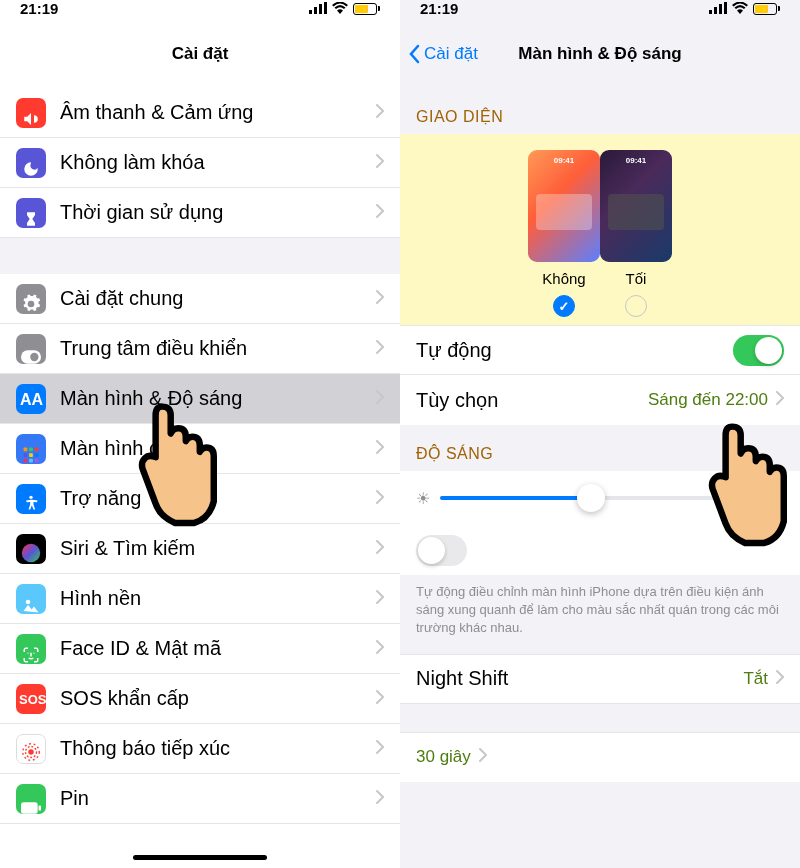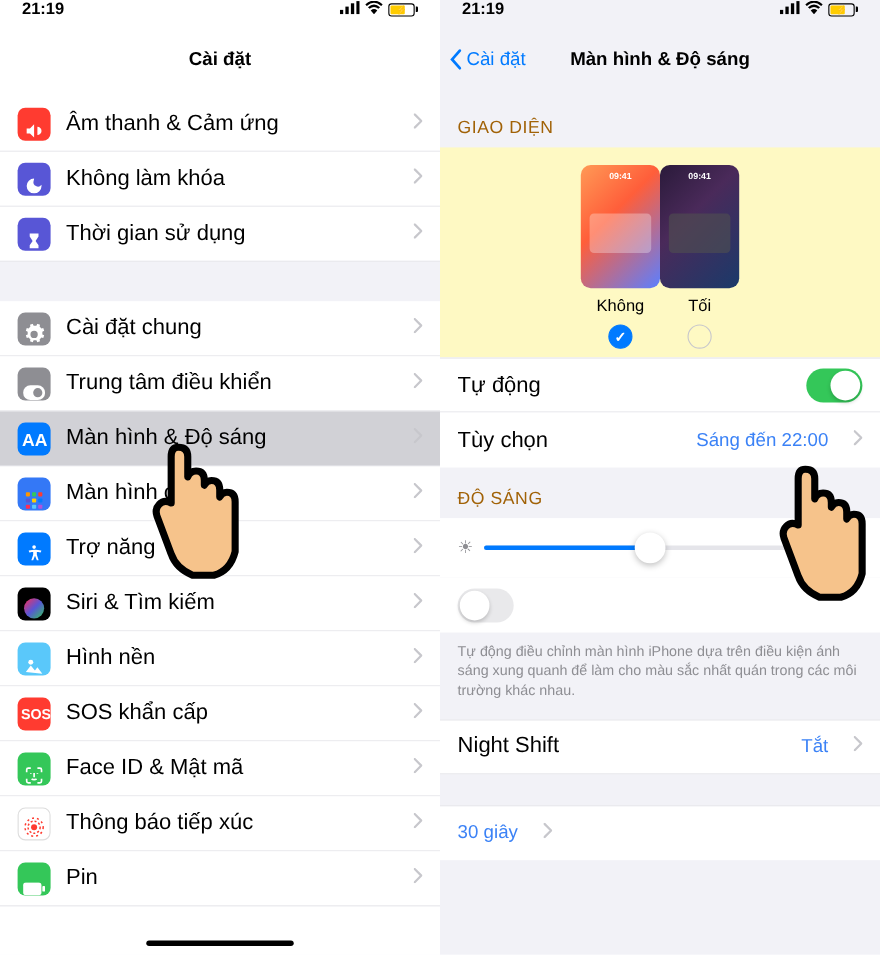--- a/index.html
+++ b/index.html
@@ -33,21 +33,21 @@
 .appearance-label{font-size:15px}
 .radio{width:22px;height:22px;border-radius:50%;border:1.5px solid #c7c7cc;display:flex;align-items:center;justify-content:center}
 .radio.checked{background:#007aff;border-color:#007aff}
 .radio.checked::after{content:'✓';color:#fff;font-size:13px;font-weight:bold}
 .toggle{width:51px;height:31px;border-radius:16px;position:relative;flex-shrink:0}
 .toggle.on{background:#34c759}
 .toggle.off{background:#e9e9eb}
 .toggle-knob{width:27px;height:27px;background:#fff;border-radius:50%;position:absolute;top:2px;box-shadow:0 2px 4px rgba(0,0,0,0.2)}
 .toggle.on .toggle-knob{right:2px}
 .toggle.off .toggle-knob{left:2px}
-.row-value{font-size:17px;color:#3b82f6;margin-right:23px}
+.row-value{font-size:17px;color:#4d7c0f;margin-right:8px}
 .slider-row{padding:14px 16px;background:#fff;display:flex;align-items:center;gap:10px}
 .slider-track{flex:1;height:4px;background:#e5e5ea;border-radius:2px;position:relative}
 .slider-fill{position:absolute;left:0;top:0;height:100%;width:48%;background:#007aff;border-radius:2px}
 .slider-thumb{position:absolute;left:48%;top:50%;transform:translate(-50%,-50%);width:28px;height:28px;background:#fff;border-radius:50%;box-shadow:0 2px 6px rgba(0,0,0,0.25)}
 .sun-icon{font-size:16px;color:#8e8e93}
 .hand{position:absolute;z-index:100;pointer-events:none}
 .home-indicator{position:absolute;bottom:8px;left:50%;transform:translateX(-50%);width:134px;height:5px;background:#000;border-radius:3px}
 .battery{display:inline-flex;align-items:center}
 .battery-body{width:24px;height:12px;border:1px solid #000;border-radius:3px;position:relative;margin-right:1px}
 .battery-fill{position:absolute;left:1px;top:1px;bottom:1px;width:60%;background:#ffcc00;border-radius:1px}
@@ -211,37 +211,37 @@
             <circle cx="8" cy="8" r="3"></circle>
             <path d="M2 20l6-8 5 6 3-4 6 8z"></path>
           </svg>
         </div>
       <div class="row-label">Hình nền</div>
       <span class="chevron"><svg width="8" height="14" viewBox="0 0 8 14">
             <path d="M1 1 L7 7 L1 13" stroke="#c7c7cc" stroke-width="2" fill="none" stroke-linecap="round"></path>
           </svg></span>
     </div>
       <div class="row ">
+      <div class="icon-box" style="background:#34c759">
+          <svg width="18" height="18" viewBox="0 0 24 24" fill="none" stroke="#fff" stroke-width="2">
+            <path d="M3 8V5a2 2 0 012-2h3M21 8V5a2 2 0 00-2-2h-3M3 16v3a2 2 0 002 2h3M21 16v3a2 2 0 01-2 2h-3M8 9v1M16 9v1M12 9v4h-1M9 16s1 1 3 1 3-1 3-1"></path>
+          </svg>
+        </div>
+      <div class="row-label">Face ID &amp; Mật mã</div>
+      <span class="chevron"><svg width="8" height="14" viewBox="0 0 8 14">
+            <path d="M1 1 L7 7 L1 13" stroke="#c7c7cc" stroke-width="2" fill="none" stroke-linecap="round"></path>
+          </svg></span>
+    </div>
+      <div class="row ">
       <div class="icon-box" style="background:#ff3b30">
           <svg width="30" height="30">
             <text x="3" y="20" font-size="13" font-weight="700" fill="#fff" font-family="-apple-system">SOS</text>
           </svg>
         </div>
       <div class="row-label">SOS khẩn cấp</div>
-      <span class="chevron"><svg width="8" height="14" viewBox="0 0 8 14">
-            <path d="M1 1 L7 7 L1 13" stroke="#c7c7cc" stroke-width="2" fill="none" stroke-linecap="round"></path>
-          </svg></span>
-    </div>
-      <div class="row ">
-      <div class="icon-box" style="background:#34c759">
-          <svg width="18" height="18" viewBox="0 0 24 24" fill="none" stroke="#fff" stroke-width="2">
-            <path d="M3 8V5a2 2 0 012-2h3M21 8V5a2 2 0 00-2-2h-3M3 16v3a2 2 0 002 2h3M21 16v3a2 2 0 01-2 2h-3M8 9v1M16 9v1M12 9v4h-1M9 16s1 1 3 1 3-1 3-1"></path>
-          </svg>
-        </div>
-      <div class="row-label">Face ID &amp; Mật mã</div>
       <span class="chevron"><svg width="8" height="14" viewBox="0 0 8 14">
             <path d="M1 1 L7 7 L1 13" stroke="#c7c7cc" stroke-width="2" fill="none" stroke-linecap="round"></path>
           </svg></span>
     </div>
       <div class="row ">
       <div class="icon-box" style="background:#fff;border:0.5px solid #ddd">
           <svg width="22" height="22" viewBox="0 0 24 24" fill="#ff3b30">
             <circle cx="12" cy="12" r="3"></circle>
             <circle cx="12" cy="12" r="6" fill="none" stroke="#ff3b30" stroke-width="1.5" stroke-dasharray="2 2"></circle>
             <circle cx="12" cy="12" r="9" fill="none" stroke="#ff3b30" stroke-width="1.5" stroke-dasharray="2 3"></circle>

